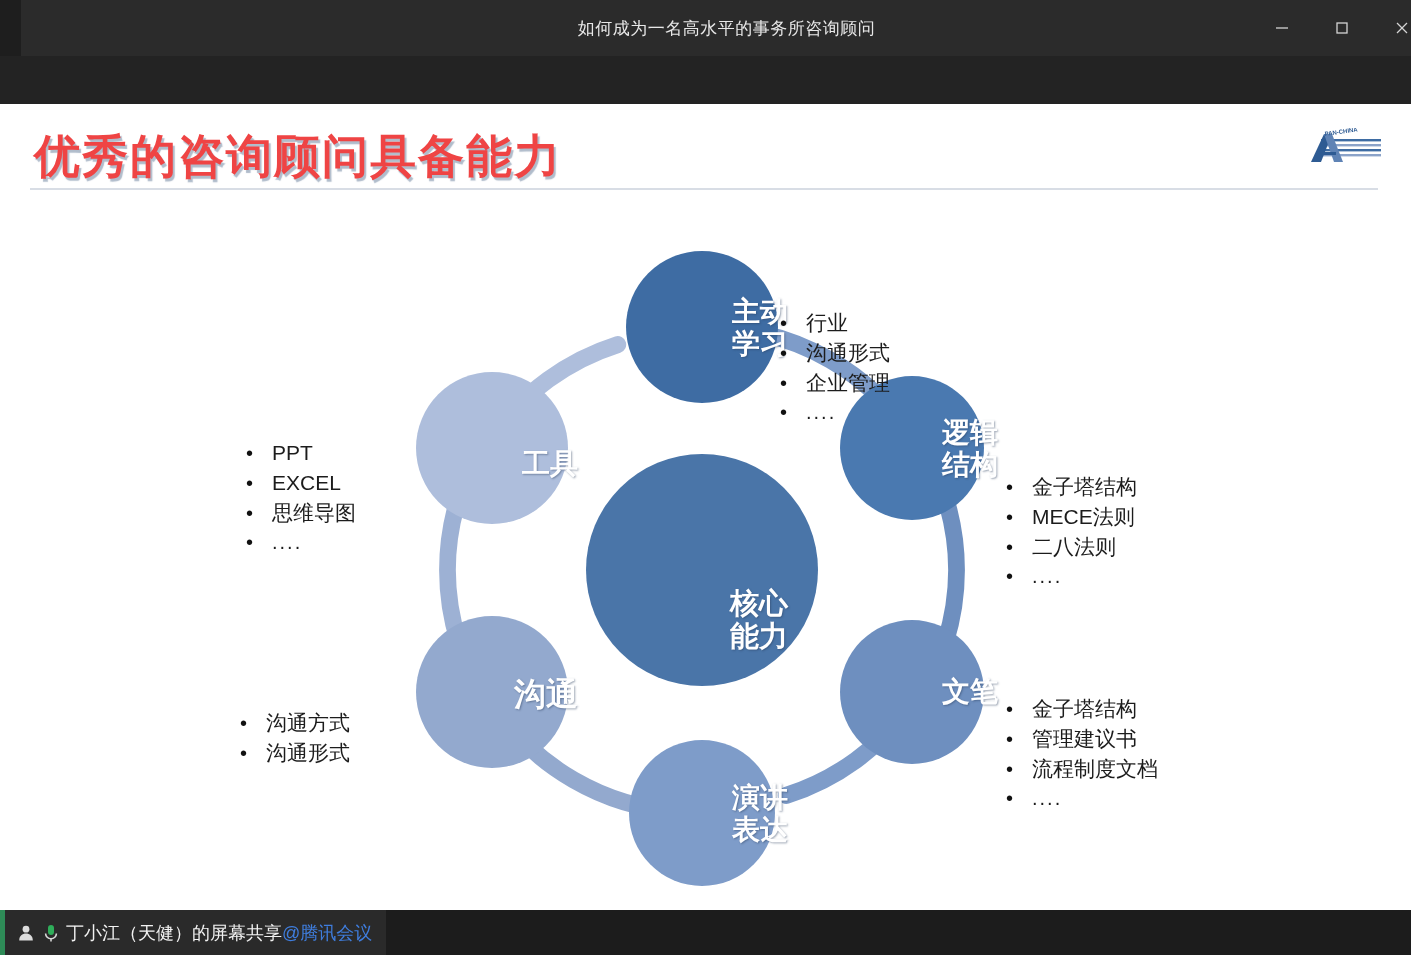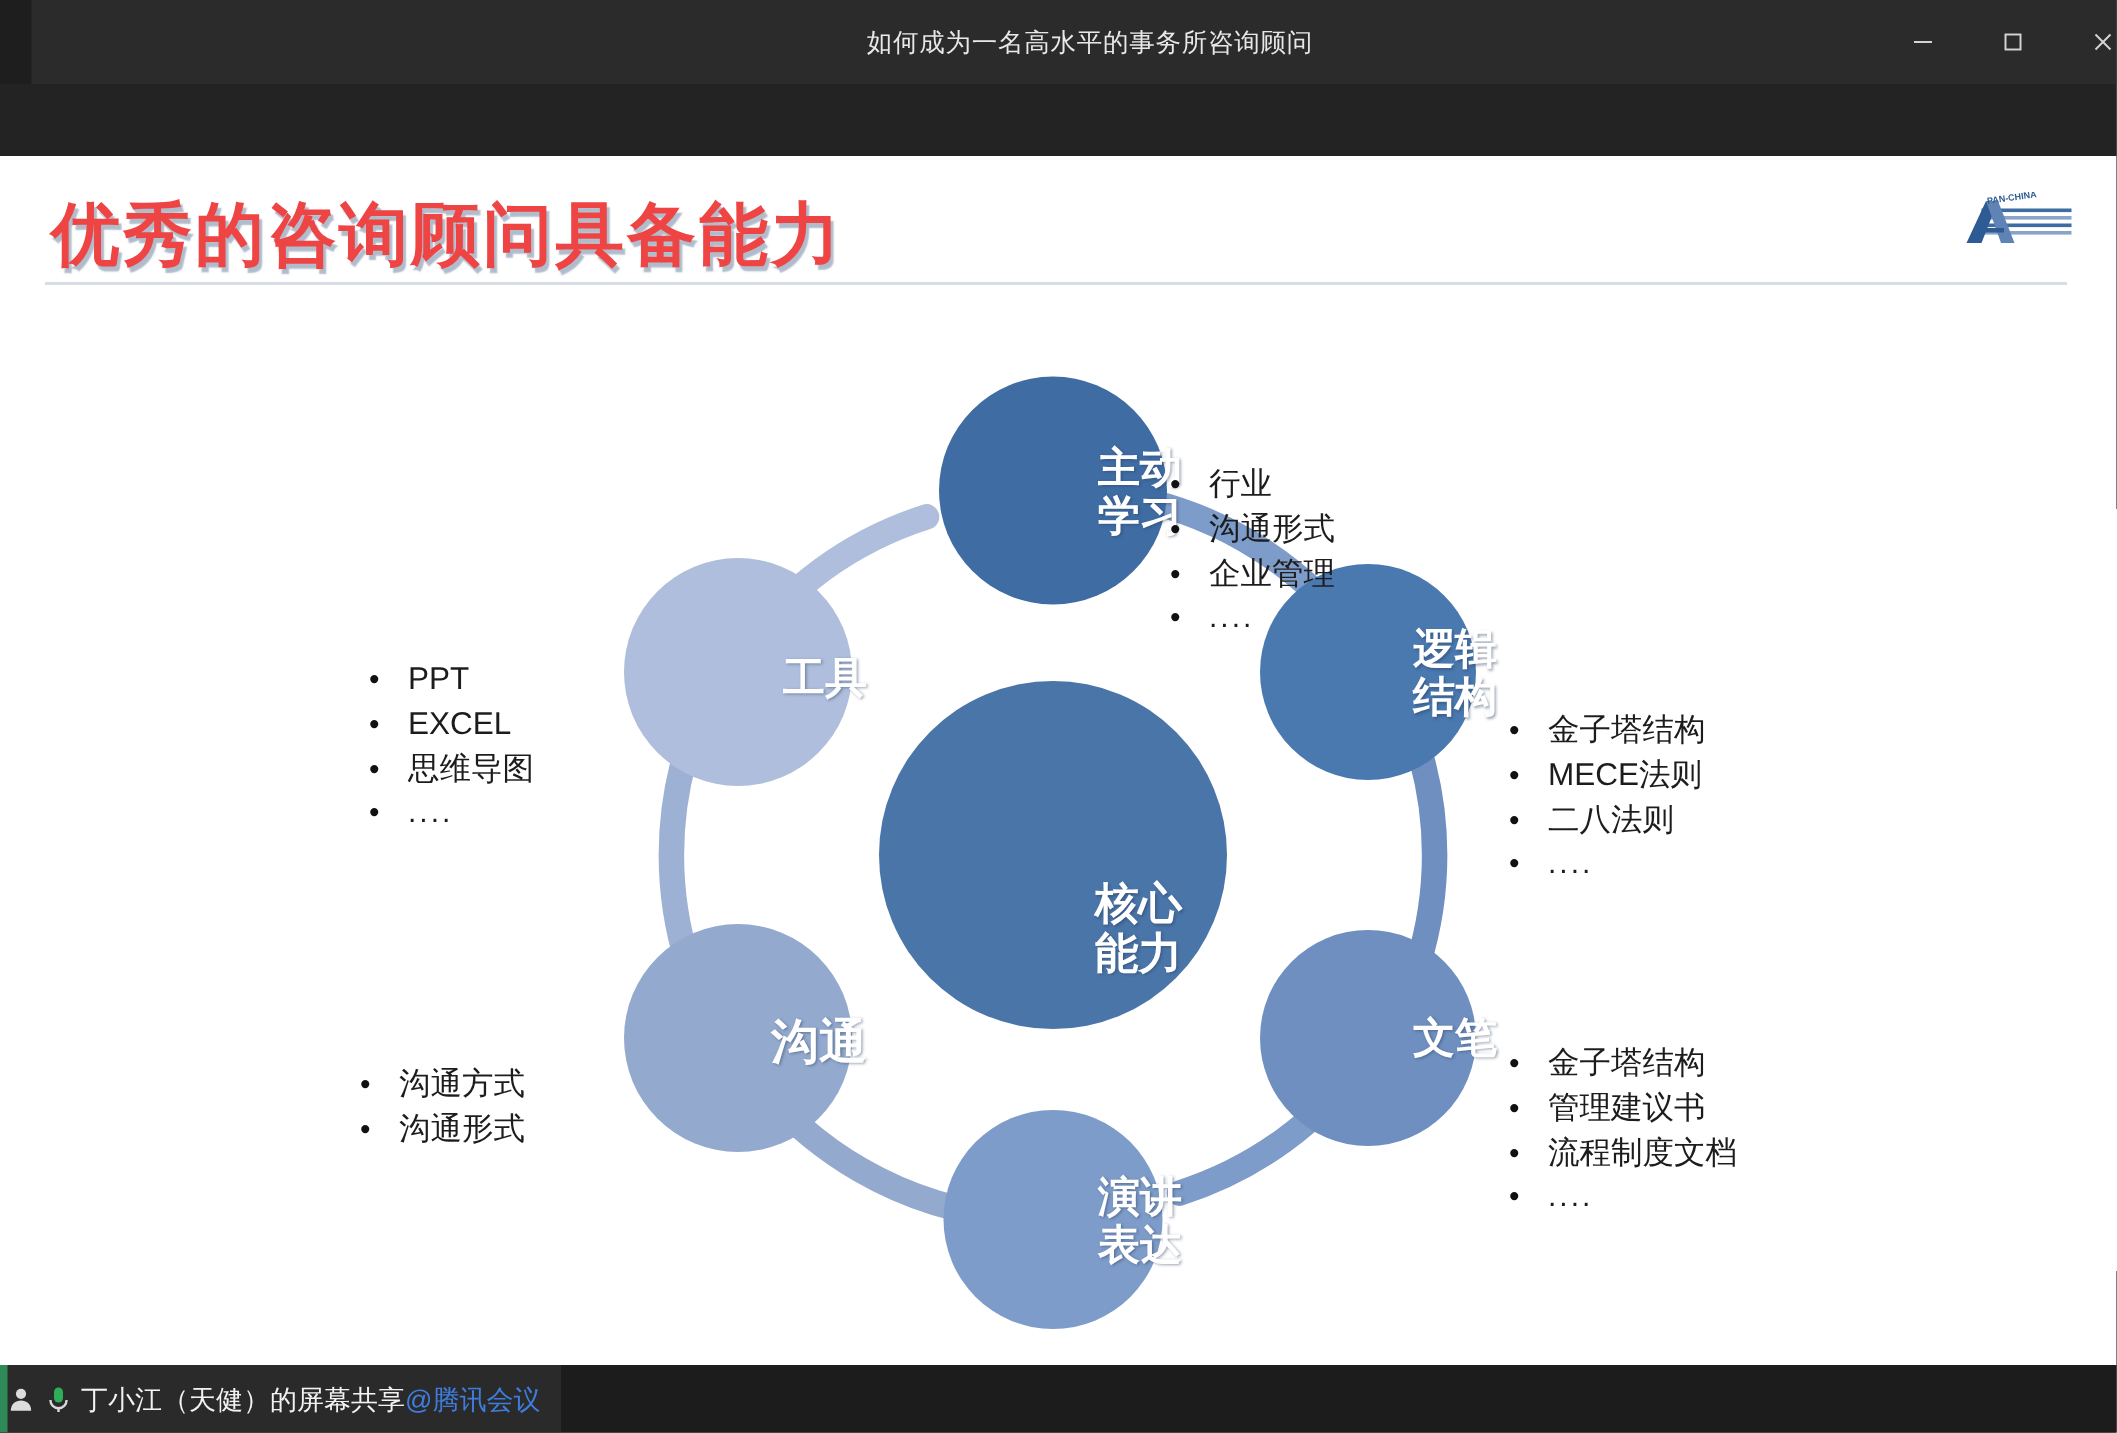--- a/index.html
+++ b/index.html
@@ -104,21 +104,21 @@
 
   
   .sharebar {
     position: absolute; bottom: 0; left: 0;
     width: 1411px; height: 45px;
     background: #1c1c1c;
   }
   .share-inner {
     position: absolute; left: 0; top: 0;
     height: 45px; display: flex; align-items: center;
-    padding: 0 14px 0 4px;
+    padding: 0 14px 0 16px;
     background: #2a2a2a;
   }
   .share-icon { display: flex; align-items: center; justify-content: center; margin-right: 6px; }
   .share-text { color: #f2f2f2; font-size: 18px; white-space: nowrap; }
   .share-text .brand { color: #3f7ddd; }
   .left-accent {
     position: absolute; left: 0; bottom: 0; width: 5px; height: 45px;
     background: #2e8b57;
   }
 </style>
@@ -202,21 +202,21 @@
       <div class="node-label" style="left:474px; top:197px; width:172px; font-size:28px;">逻辑
 结构</div>
 
       <div class="node-label" style="left:264px; top:562px; width:172px; font-size:28px;">演讲
 表达</div>
 
       <div class="node-label" style="left:474px; top:456px; width:172px; font-size:28px;">文笔</div>
 
       <div class="node-label" style="left:54px; top:456px; width:172px; font-size:32px;">沟通</div>
 
-      <div class="node-label" style="left:54px; top:216px; width:172px; font-size:28px;">工具</div>
+      <div class="node-label" style="left:54px; top:228px; width:172px; font-size:28px;">工具</div>
 
       <div class="node-label" style="left:264px; top:319px; width:172px; font-size:29px;margin-top:48px;">核心
 能力</div>
     </div>
 
     <ul class="bullets b-learn">
       <li>
           <span class="dot">•</span>
           <span class="txt">行业</span>
         </li>

